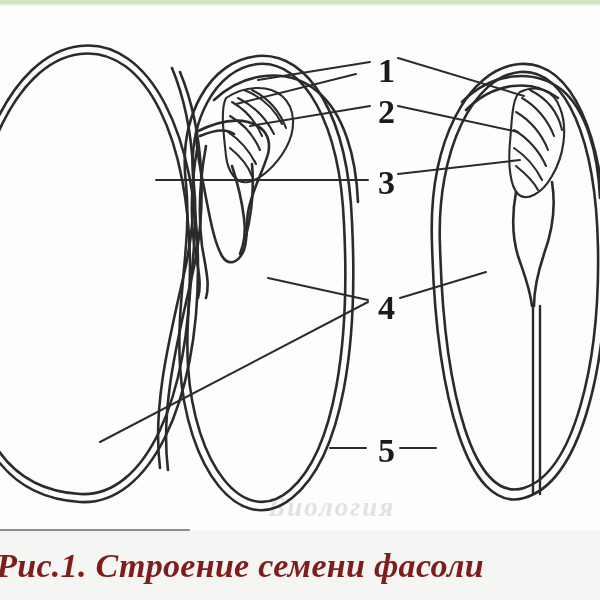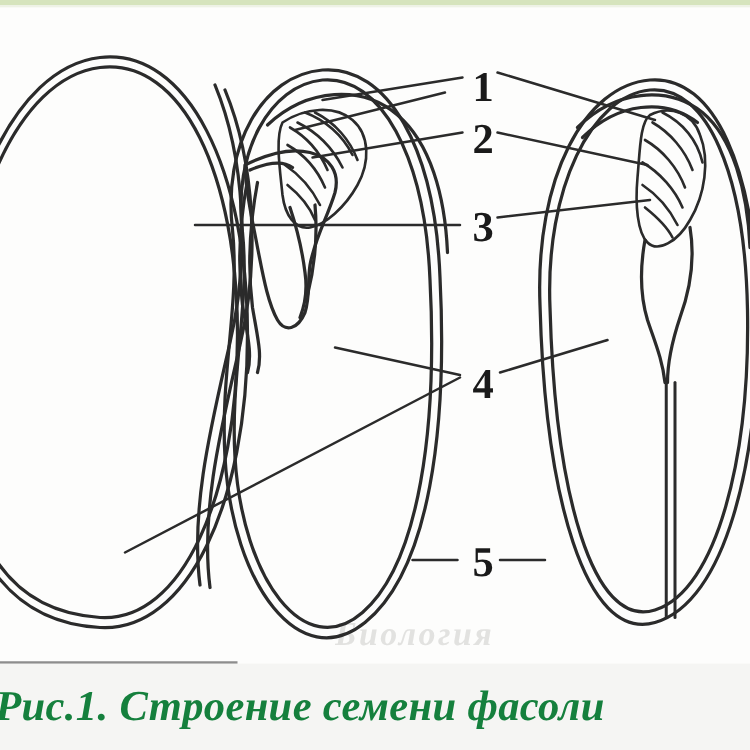--- a/index.html
+++ b/index.html
@@ -92,21 +92,21 @@
     top: 531px;
     width: 480px;
     height: 69px;
     display: flex;
     align-items: center;
     justify-content: center;
     font-family: "Liberation Serif", "DejaVu Serif", serif;
     font-style: italic;
     font-weight: bold;
     font-size: 34px;
-    color: #15803d;
+    color: #7f1d1d;
     letter-spacing: 0.3px;
     white-space: nowrap;
   }
   .num-label {
     position: absolute;
     font-family: "Liberation Serif", "DejaVu Serif", serif;
     font-size: 34px;
     font-weight: 700;
     color: #1a1a1a;
     line-height: 1;

